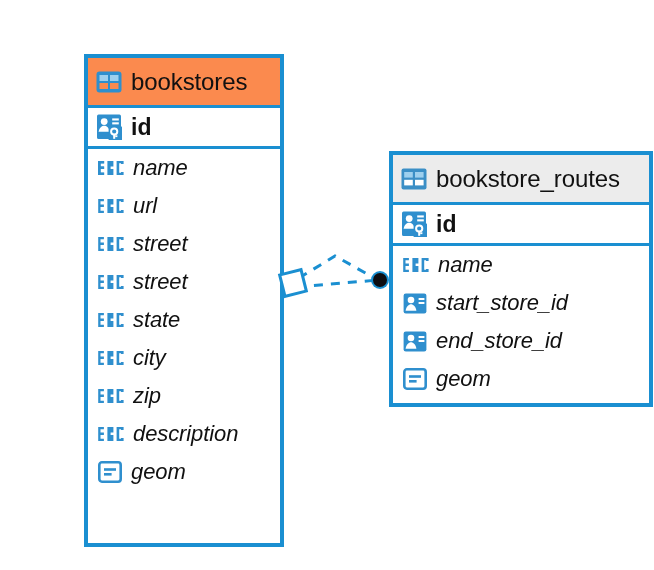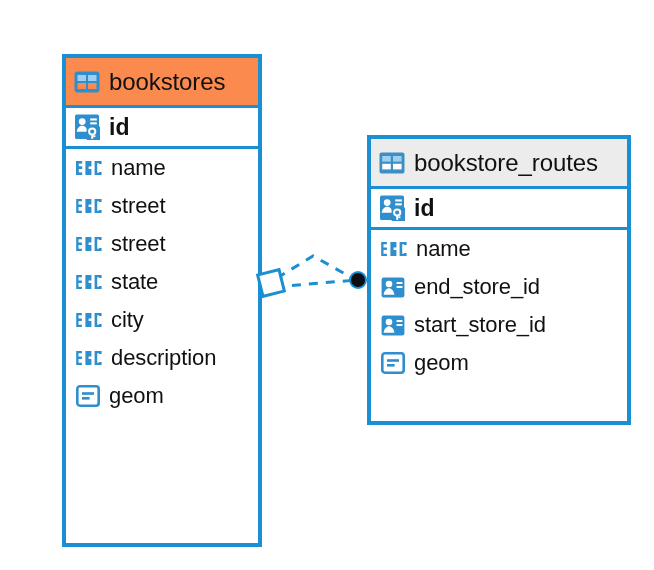--- a/index.html
+++ b/index.html
@@ -12,42 +12,43 @@
     height: 570px;
     position: relative;
     overflow: hidden;
     font-family: "Liberation Sans", sans-serif;
     -webkit-font-smoothing: antialiased;
   }
 
   .canvas {
     position: absolute;
     inset: 0;
+    margin-left: 22px;
   }
 
   
   .entity {
     position: absolute;
     box-sizing: border-box;
     border: 4px solid #1a8fd1;
     background: #ffffff;
   }
 
   #entity-bookstores {
     left: 62px;
     top: 54px;
     width: 200px;
     height: 493px;
   }
 
   #entity-bookstore-routes {
     left: 367px;
-    top: 135px;
+    top: 151px;
     width: 264px;
-    height: 290px;
+    height: 256px;
   }
 
   .entity-header {
     display: flex;
     align-items: center;
     box-sizing: border-box;
     height: 47px;
     padding: 0 6px 0 8px;
     font-size: 24px;
     color: #111111;
@@ -80,20 +81,21 @@
     margin-left: 9px;
   }
 
   .col-row {
     display: flex;
     align-items: center;
     box-sizing: border-box;
     height: 38px;
     padding: 0 6px 0 10px;
     background: #ffffff;
+    font-style: italic;
   }
   .col-row .col-name {
     font-size: 22px;
     color: #111111;
     margin-left: 9px;
     letter-spacing: -0.1px;
   }
 
   .icon {
     flex: 0 0 auto;
@@ -158,20 +160,30 @@
         <svg viewBox="0 0 26 14" width="26" height="14" aria-hidden="true">
           <path d="M0 14 V0 H6.2 V2.4 H2.6 V5.6 H6.2 V8.0 H2.6 V11.6 H6.2 V14 Z M3.2 0 H6.2 V2.4 H3.2 Z" fill="#2f8fce"></path>
           <path d="M0.2 0 H5.9 V2.3 H2.5 V5.5 H5.9 V8.1 H2.5 V11.7 H5.9 V14 H0.2 Z" fill="#2f8fce"></path>
           <path d="M9.4 0 H15.4 V5.6 H12.6 V8.0 H15.4 V14 H9.4 Z M12.0 2.3 H13.0 V5.6 H12.0 Z M12.0 8.4 H13.0 V11.7 H12.0 Z" fill="#2f8fce"></path>
           <path d="M18.6 0 H25.6 V3.0 H23.0 V2.3 H21.2 V11.7 H23.0 V11.0 H25.6 V14 H18.6 Z" fill="#2f8fce"></path>
         </svg>
       </span>
       <span class="col-name">name</span>
     </div>
 
+    <div class="col-row">
+      <span class="icon icon-abc">
+        <svg viewBox="0 0 26 14" width="26" height="14" aria-hidden="true">
+          <path d="M0.2 0 H5.9 V2.3 H2.5 V5.5 H5.9 V8.1 H2.5 V11.7 H5.9 V14 H0.2 Z" fill="#2f8fce"></path>
+          <path d="M9.4 0 H15.4 V5.6 H12.6 V8.0 H15.4 V14 H9.4 Z M12.0 2.3 H13.0 V5.6 H12.0 Z M12.0 8.4 H13.0 V11.7 H12.0 Z" fill="#2f8fce"></path>
+          <path d="M18.6 0 H25.6 V3.0 H23.0 V2.3 H21.2 V11.7 H23.0 V11.0 H25.6 V14 H18.6 Z" fill="#2f8fce"></path>
+        </svg>
+      </span>
+      <span class="col-name">url</span>
+    </div>
 
     <div class="col-row">
       <span class="icon icon-abc">
         <svg viewBox="0 0 26 14" width="26" height="14" aria-hidden="true">
           <path d="M0.2 0 H5.9 V2.3 H2.5 V5.5 H5.9 V8.1 H2.5 V11.7 H5.9 V14 H0.2 Z" fill="#2f8fce"></path>
           <path d="M9.4 0 H15.4 V5.6 H12.6 V8.0 H15.4 V14 H9.4 Z M12.0 2.3 H13.0 V5.6 H12.0 Z M12.0 8.4 H13.0 V11.7 H12.0 Z" fill="#2f8fce"></path>
           <path d="M18.6 0 H25.6 V3.0 H23.0 V2.3 H21.2 V11.7 H23.0 V11.0 H25.6 V14 H18.6 Z" fill="#2f8fce"></path>
         </svg>
       </span>
       <span class="col-name">street</span>
@@ -204,20 +216,30 @@
         <svg viewBox="0 0 26 14" width="26" height="14" aria-hidden="true">
           <path d="M0.2 0 H5.9 V2.3 H2.5 V5.5 H5.9 V8.1 H2.5 V11.7 H5.9 V14 H0.2 Z" fill="#2f8fce"></path>
           <path d="M9.4 0 H15.4 V5.6 H12.6 V8.0 H15.4 V14 H9.4 Z M12.0 2.3 H13.0 V5.6 H12.0 Z M12.0 8.4 H13.0 V11.7 H12.0 Z" fill="#2f8fce"></path>
           <path d="M18.6 0 H25.6 V3.0 H23.0 V2.3 H21.2 V11.7 H23.0 V11.0 H25.6 V14 H18.6 Z" fill="#2f8fce"></path>
         </svg>
       </span>
       <span class="col-name">city</span>
     </div>
 
 
+    <div class="col-row">
+      <span class="icon icon-abc">
+        <svg viewBox="0 0 26 14" width="26" height="14" aria-hidden="true">
+          <path d="M0.2 0 H5.9 V2.3 H2.5 V5.5 H5.9 V8.1 H2.5 V11.7 H5.9 V14 H0.2 Z" fill="#2f8fce"></path>
+          <path d="M9.4 0 H15.4 V5.6 H12.6 V8.0 H15.4 V14 H9.4 Z M12.0 2.3 H13.0 V5.6 H12.0 Z M12.0 8.4 H13.0 V11.7 H12.0 Z" fill="#2f8fce"></path>
+          <path d="M18.6 0 H25.6 V3.0 H23.0 V2.3 H21.2 V11.7 H23.0 V11.0 H25.6 V14 H18.6 Z" fill="#2f8fce"></path>
+        </svg>
+      </span>
+      <span class="col-name">zip</span>
+    </div>
 
     <div class="col-row">
       <span class="icon icon-abc">
         <svg viewBox="0 0 26 14" width="26" height="14" aria-hidden="true">
           <path d="M0.2 0 H5.9 V2.3 H2.5 V5.5 H5.9 V8.1 H2.5 V11.7 H5.9 V14 H0.2 Z" fill="#2f8fce"></path>
           <path d="M9.4 0 H15.4 V5.6 H12.6 V8.0 H15.4 V14 H9.4 Z M12.0 2.3 H13.0 V5.6 H12.0 Z M12.0 8.4 H13.0 V11.7 H12.0 Z" fill="#2f8fce"></path>
           <path d="M18.6 0 H25.6 V3.0 H23.0 V2.3 H21.2 V11.7 H23.0 V11.0 H25.6 V14 H18.6 Z" fill="#2f8fce"></path>
         </svg>
       </span>
       <span class="col-name">description</span>
@@ -281,34 +303,34 @@
     <div class="col-row">
       <span class="icon icon-fk">
         <svg viewBox="0 0 24 21" width="24" height="21" aria-hidden="true">
           <rect x="0.6" y="0.6" width="22.8" height="19.8" rx="2.2" fill="#2f8fce"></rect>
           <circle cx="8.0" cy="7.0" r="3.3" fill="#ffffff"></circle>
           <path d="M2.6 17.8 C3.2 13.4 5.8 11.2 8.0 11.2 C10.2 11.2 12.8 13.4 13.4 17.8 Z" fill="#ffffff"></path>
           <rect x="15.6" y="5.0" width="5.8" height="2.0" fill="#ffffff"></rect>
           <rect x="15.6" y="9.0" width="5.8" height="2.0" fill="#ffffff"></rect>
         </svg>
       </span>
-      <span class="col-name">end_store_id</span>
+      <span class="col-name">start_store_id</span>
     </div>
 
     <div class="col-row">
       <span class="icon icon-fk">
         <svg viewBox="0 0 24 21" width="24" height="21" aria-hidden="true">
           <rect x="0.6" y="0.6" width="22.8" height="19.8" rx="2.2" fill="#2f8fce"></rect>
           <circle cx="8.0" cy="7.0" r="3.3" fill="#ffffff"></circle>
           <path d="M2.6 17.8 C3.2 13.4 5.8 11.2 8.0 11.2 C10.2 11.2 12.8 13.4 13.4 17.8 Z" fill="#ffffff"></path>
           <rect x="15.6" y="5.0" width="5.8" height="2.0" fill="#ffffff"></rect>
           <rect x="15.6" y="9.0" width="5.8" height="2.0" fill="#ffffff"></rect>
         </svg>
       </span>
-      <span class="col-name">start_store_id</span>
+      <span class="col-name">end_store_id</span>
     </div>
 
     <div class="col-row">
       <span class="icon icon-geom">
         <svg viewBox="0 0 24 22" width="24" height="22" aria-hidden="true">
           <rect x="1.3" y="1.3" width="21.4" height="19.4" rx="2.6" fill="none" stroke="#2f8fce" stroke-width="2.6"></rect>
           <rect x="6" y="7.2" width="12" height="2.6" fill="#2f8fce"></rect>
           <rect x="6" y="12" width="7.6" height="2.6" fill="#2f8fce"></rect>
         </svg>
       </span>

